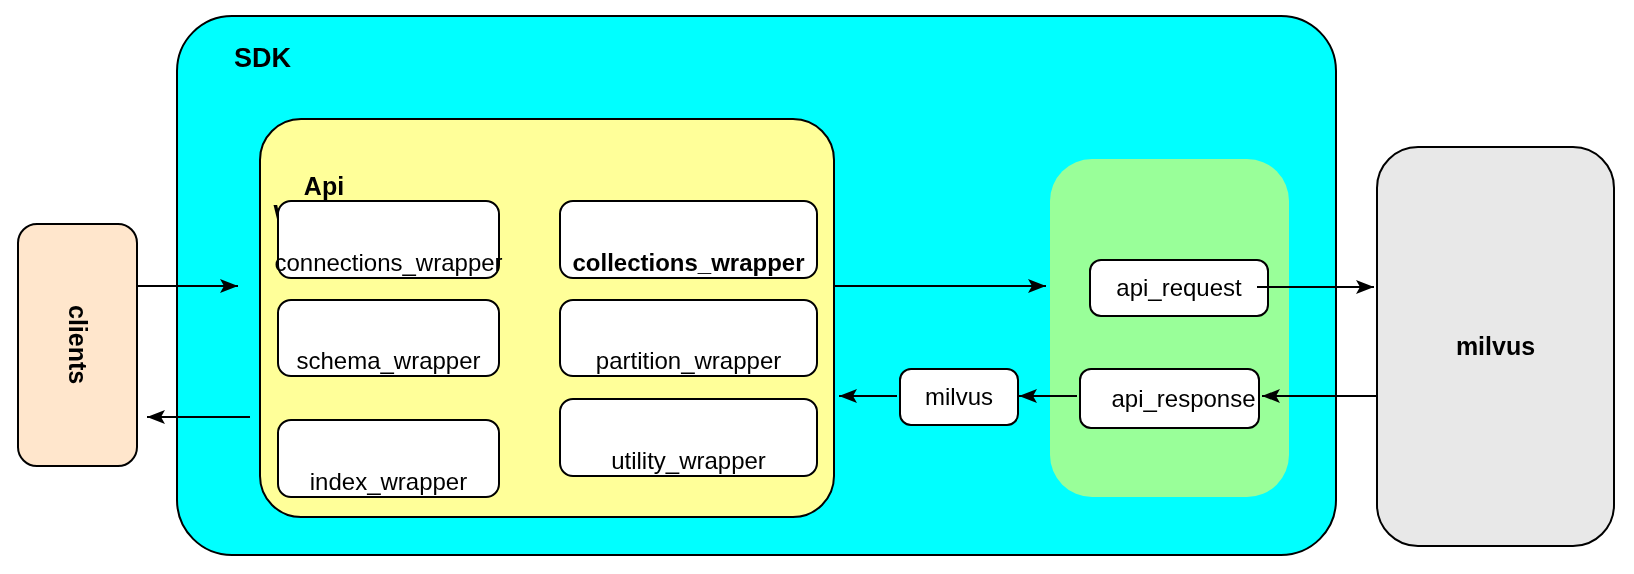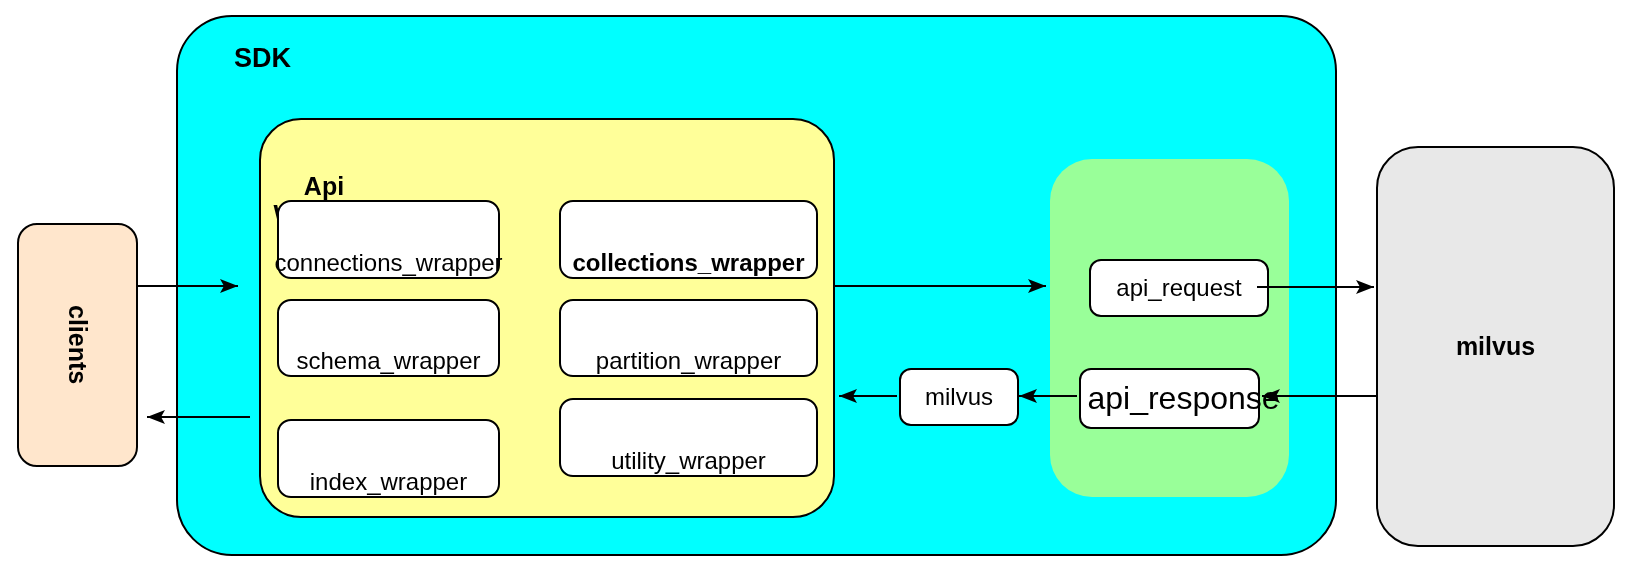--- a/index.html
+++ b/index.html
@@ -83,21 +83,21 @@
   #api-request {
     position:absolute; left:39px; top:100px; width:180px; height:58px;
     box-sizing:border-box; background:var(--box_bg,#FFFFFF);
     border:2px solid var(--border,#000); border-radius:12px;
     display:flex; align-items:center; justify-content:center; font-size:24px;
   }
   #api-response {
     position:absolute; left:29px; top:209px; width:181px; height:61px;
     box-sizing:border-box; background:var(--box_bg,#FFFFFF);
     border:2px solid var(--border,#000); border-radius:12px;
-    display:flex; align-items:center; justify-content:center; font-size:32px;padding-left:28px;
+    display:flex; align-items:center; justify-content:center; font-size:24px;padding-left:28px;
   }
 
   
   #milvus {
     left:1376px; top:146px; width:239px; height:401px;
     background:var(--milvus_bg,#E8E8E8);
     border-radius:42px;
     display:flex; align-items:center; justify-content:center;
     font-weight:bold; font-size:25px;
   }

